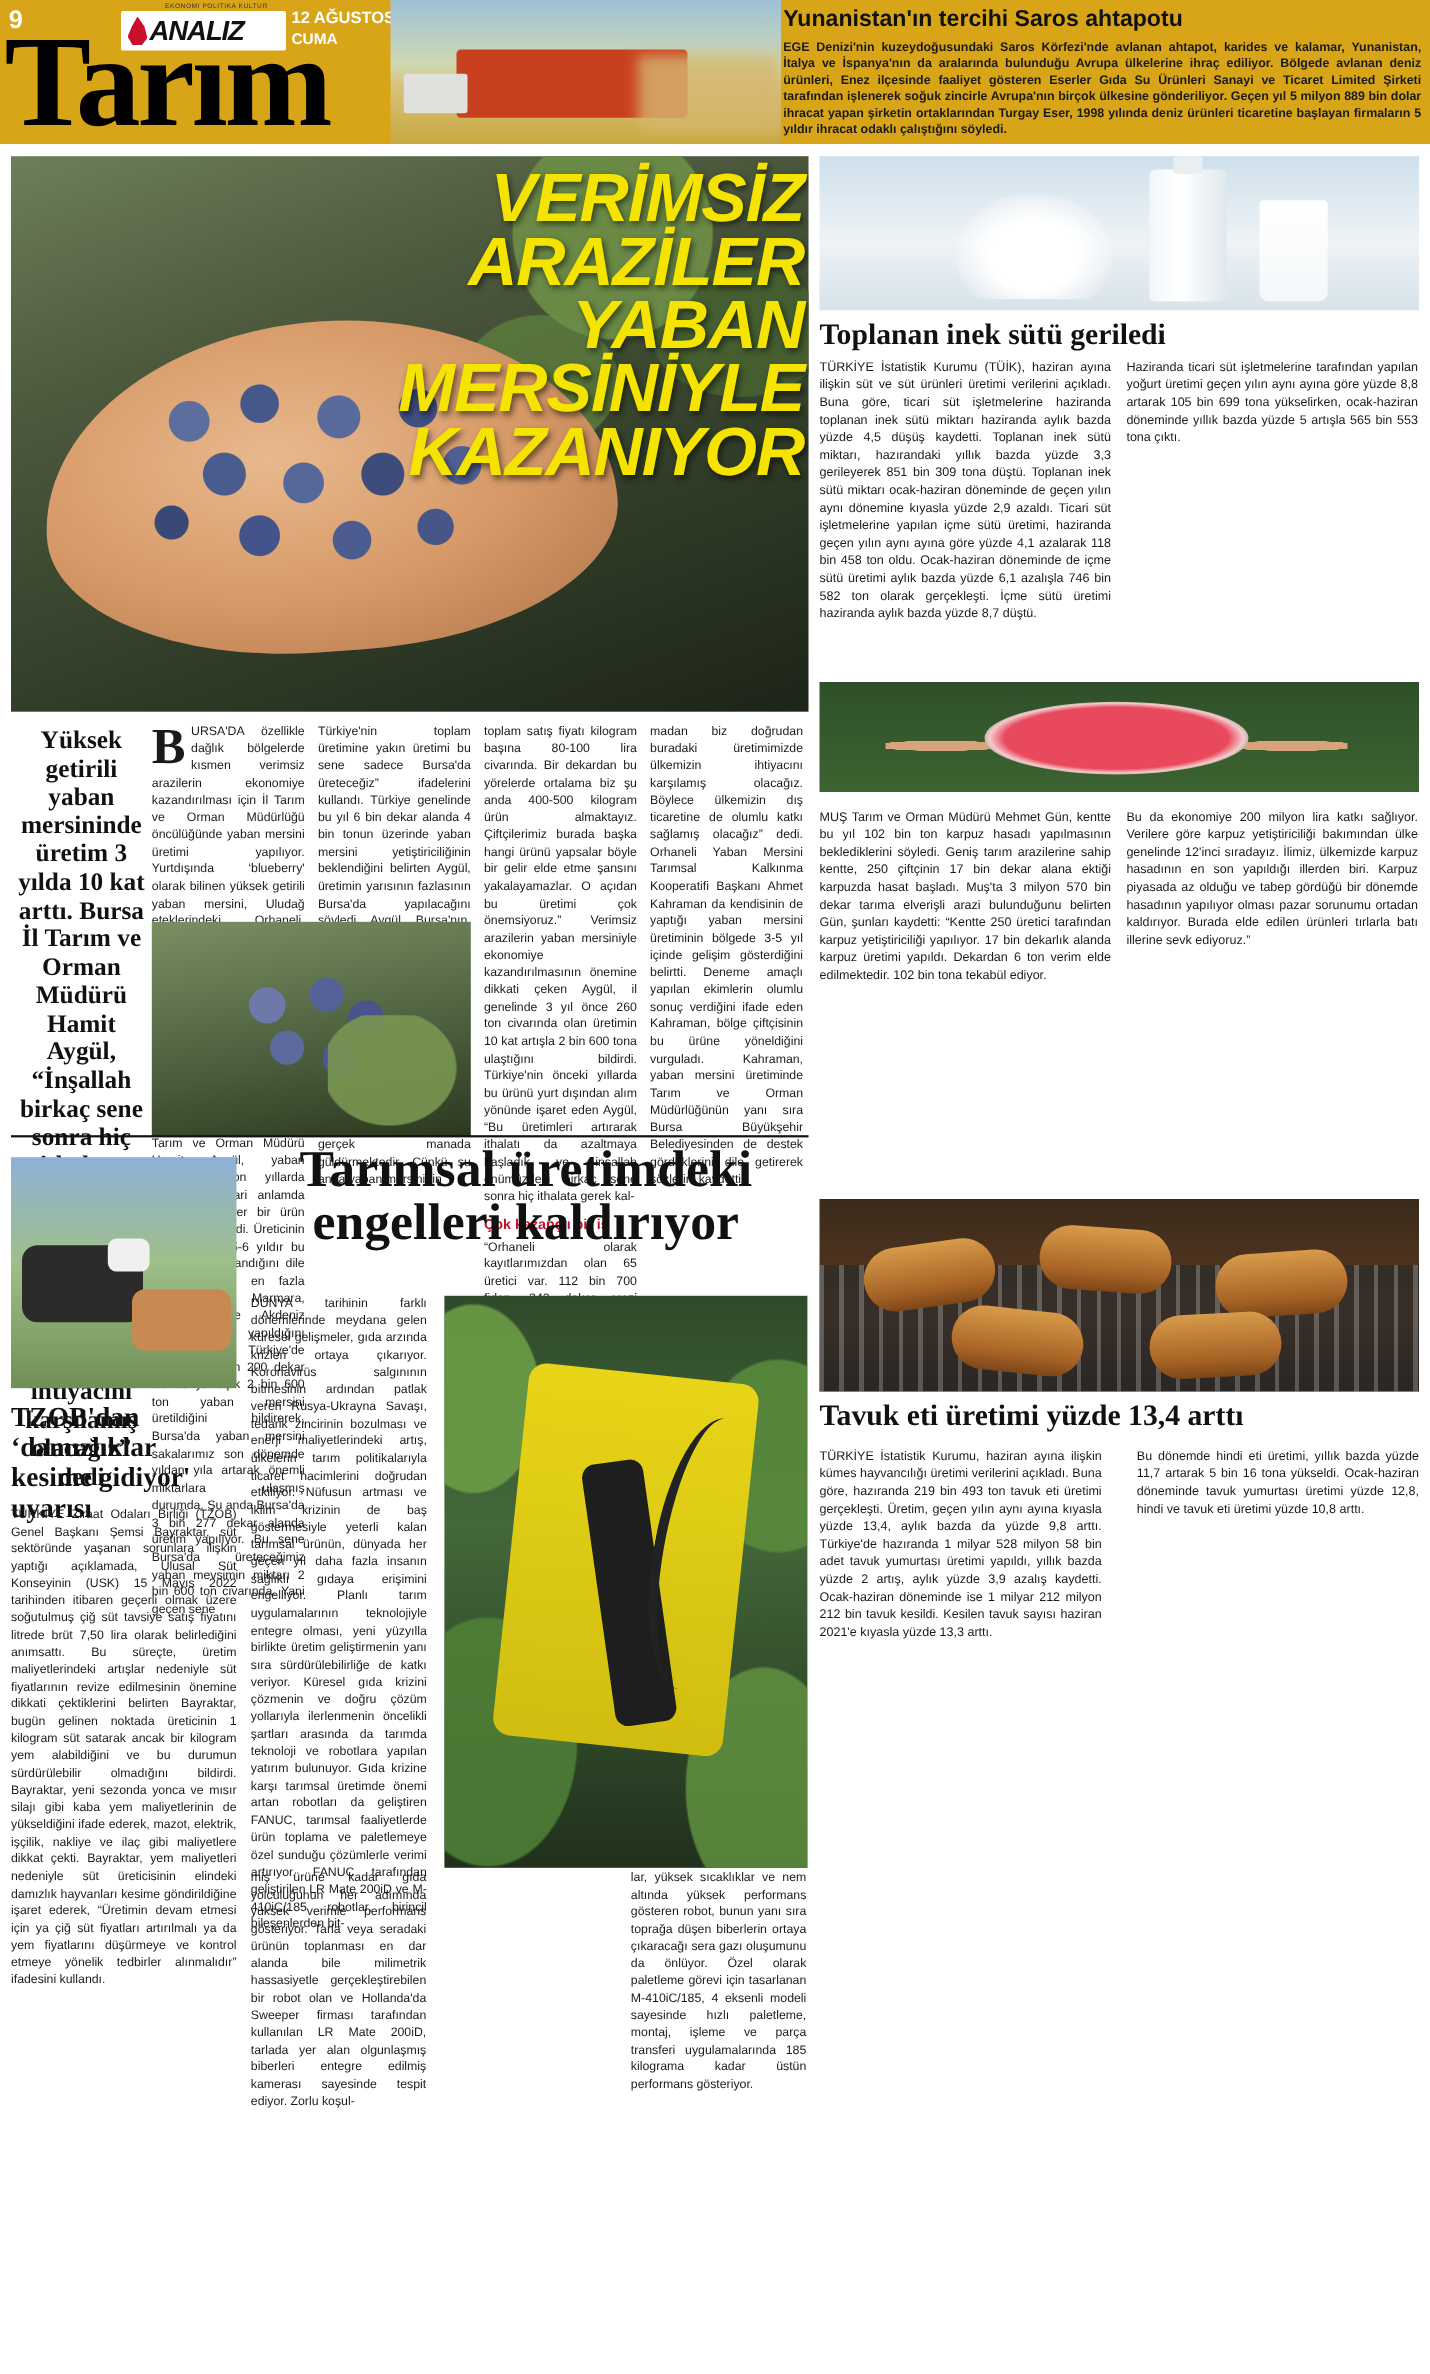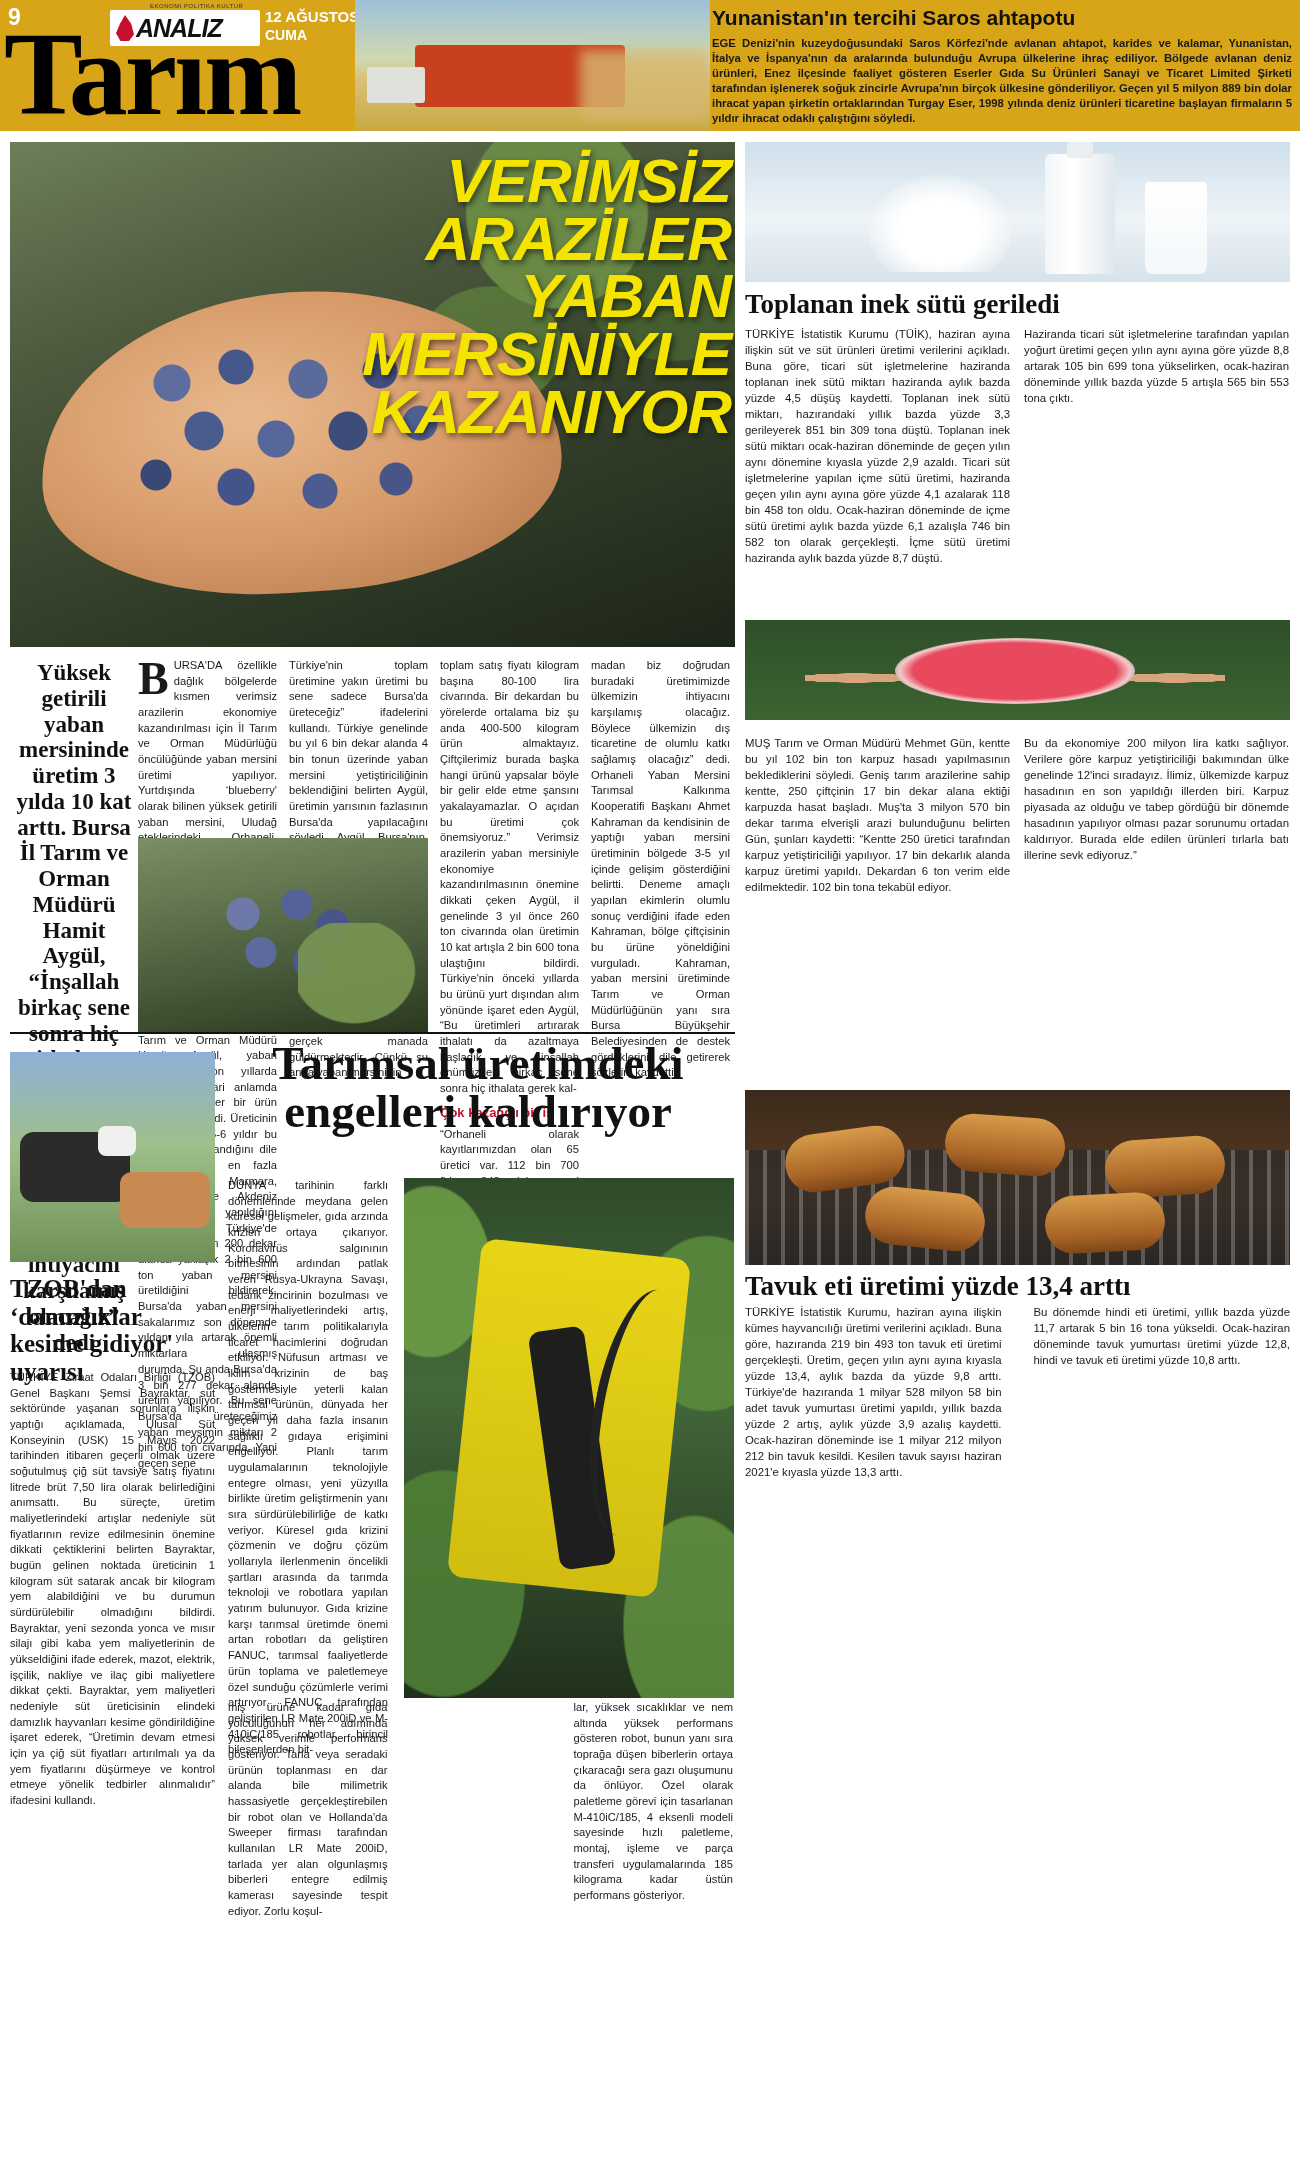--- a/index.html
+++ b/index.html
@@ -212,21 +212,21 @@
     position:absolute; width:120px; height:58px; border-radius:30px;
     background:linear-gradient(180deg,#d79b4a 0%,#a86426 70%,#7d4618 100%);
   }
   .chicken-photo .p1 { left:40px; top:40px; transform:rotate(-8deg); }
   .chicken-photo .p2 { left:200px; top:26px; transform:rotate(4deg); }
   .chicken-photo .p3 { left:360px; top:48px; transform:rotate(-4deg); }
   .chicken-photo .p4 { left:120px; top:100px; transform:rotate(6deg); }
   .chicken-photo .p5 { left:300px; top:104px; transform:rotate(-3deg); }
 
   .sec-tavuk { position:absolute; left:745px; top:1272px; width:545px; }
-  .sec-tavuk .cols { display:flex; gap:32px; margin-top:4px; }
+  .sec-tavuk .cols { display:flex; gap:32px; margin-top:16px; }
   .sec-tavuk .cols > div { width:265px; }
 
   
   .lead-block {
     position:absolute; left:14px; top:660px; width:120px;
     font-family:"Liberation Serif", serif;
     font-weight:bold; font-size:23px; line-height:1.12; text-align:center;
     color:#111;
   }
   .artcols {

